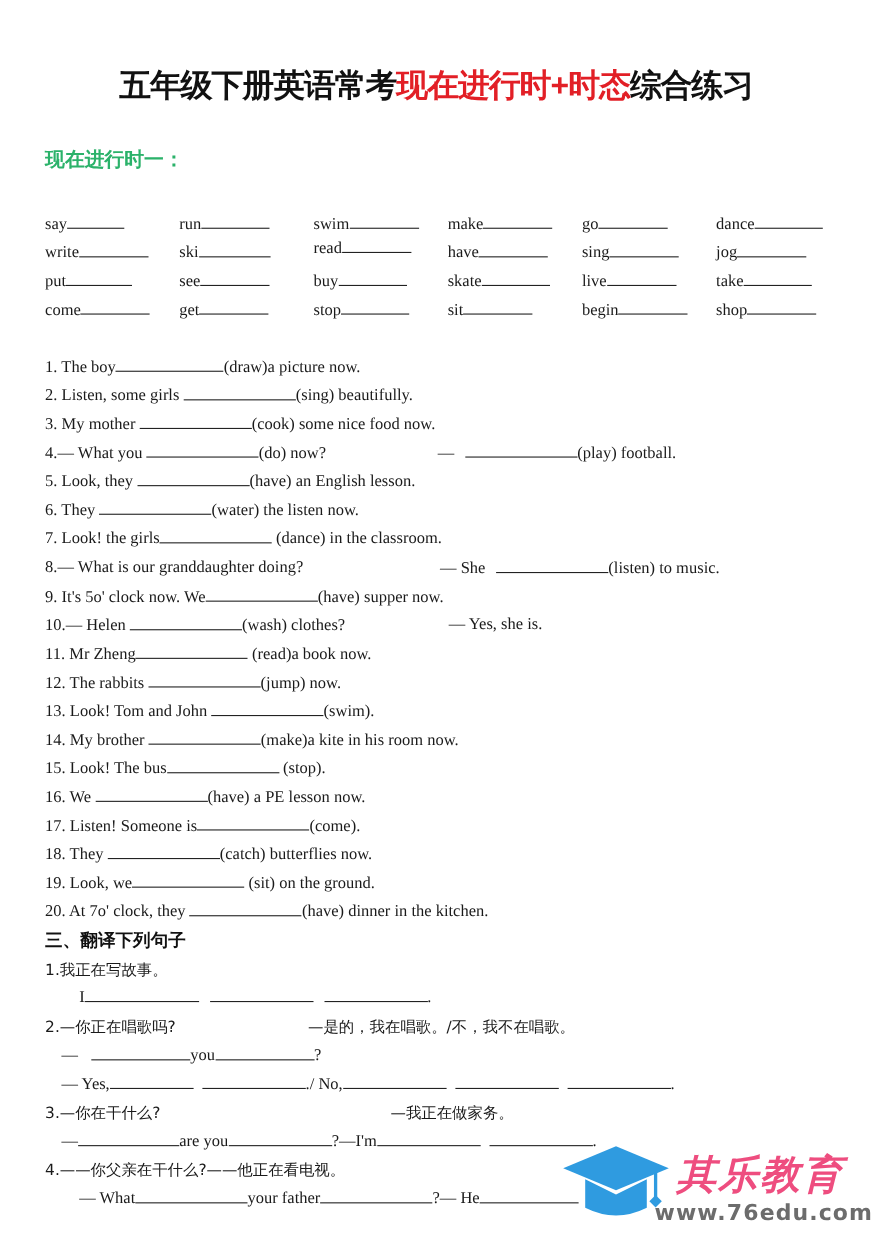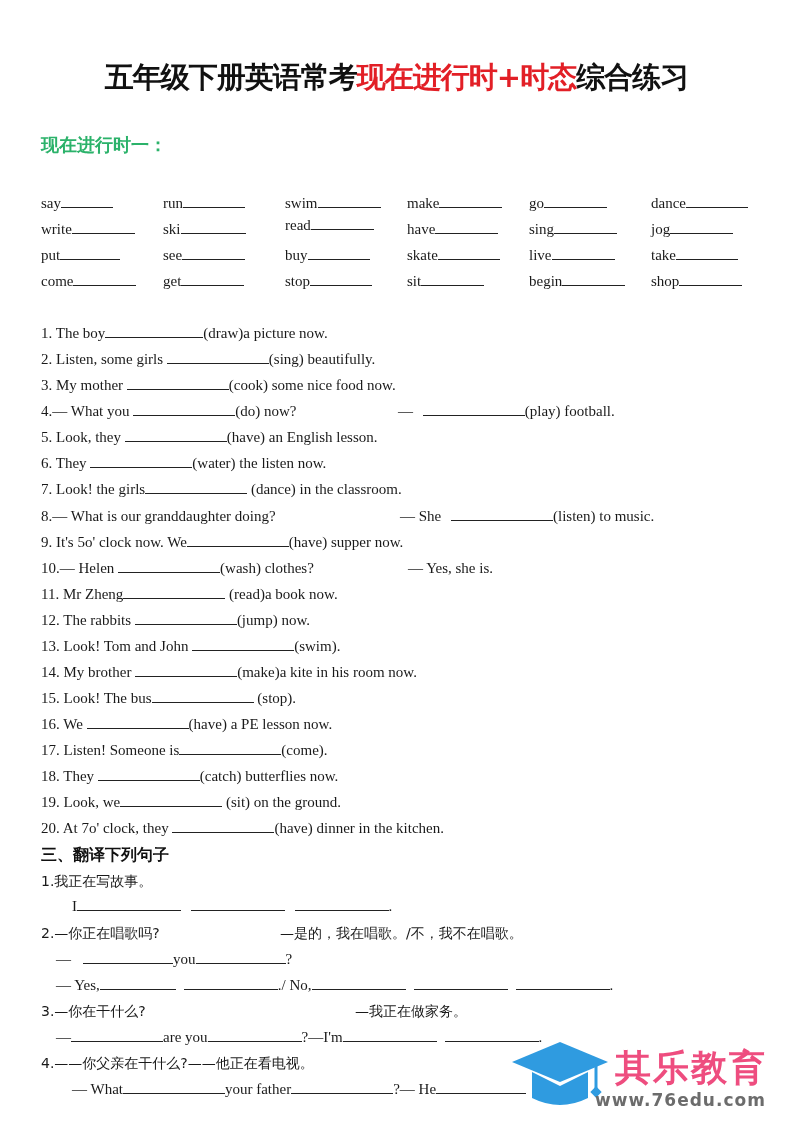--- a/index.html
+++ b/index.html
@@ -1,29 +1,29 @@
 <!DOCTYPE html>
 <html><head>
 <meta charset="utf-8">
 <style>
   html, body { margin:0; padding:0; background:#ffffff; }
   body { width:793px; height:1122px; position:relative; overflow:hidden; color:#1a1a1a; }
   .page { position:absolute; left:0; top:0; width:793px; height:1122px; }
   .title { position:absolute; left:0; width:793px; top:58px; text-align:center; font-family:"DejaVu Sans", sans-serif; font-size:29px; font-weight:bold; letter-spacing:-1px; color:#111; }
-  .title .red { color:#e21f26; }
+  .title .red { color:#e21f26;font-family:Liberation Mono, monospace; }
   .green-head { position:absolute; left:41px; top:133px; font-family:"DejaVu Sans", sans-serif; font-size:18px; font-weight:bold; color:#2bb26a; }
   .sec-head { position:absolute; left:41px; font-family:"DejaVu Sans", sans-serif; font-size:16px; font-weight:bold; color:#111; }
   .serif { font-family:"Liberation Serif", serif; font-size:15px; }
   .word { position:absolute; white-space:nowrap; }
   .blank { display:inline-block; border-bottom:1.3px solid #222; height:12px; vertical-align:baseline; }
   .line { position:absolute; left:41px; white-space:nowrap; }
   .cn { font-family:"DejaVu Sans", sans-serif; font-size:14px; }
   .logo { position:absolute; left:510px; top:1040px; width:283px; height:75px; }
-  .logo-cn { position:absolute; left:105px; top:4px; font-family:"DejaVu Sans", sans-serif; font-size:36px; font-weight:bold; color:#ee4d7f; letter-spacing:2px; white-space:nowrap; }
-  .logo-url { position:absolute; left:85px; top:50px; font-family:"DejaVu Sans", sans-serif; font-size:17px; font-weight:bold; color:#6c6c6c; letter-spacing:1px; white-space:nowrap; }
+  .logo-cn { position:absolute; left:105px; top:4px; font-family:"DejaVu Sans", sans-serif; font-size:36px; font-weight:bold; color:#ee4d7f; letter-spacing:2px; white-space:nowrap;font-style:italic; }
+  .logo-url { position:absolute; left:85px; top:50px; font-family:"DejaVu Sans", sans-serif; font-size:20px; font-weight:bold; color:#6c6c6c; letter-spacing:1px; white-space:nowrap; }
 </style>
 </head>
 <body>
 
 <div class="page">
 
   <div class="title"><span>五年级下册英语常考</span><span class="red">现在进行时+时态</span><span>综合练习</span></div>
 
   <div class="green-head">现在进行时一：</div>
 

